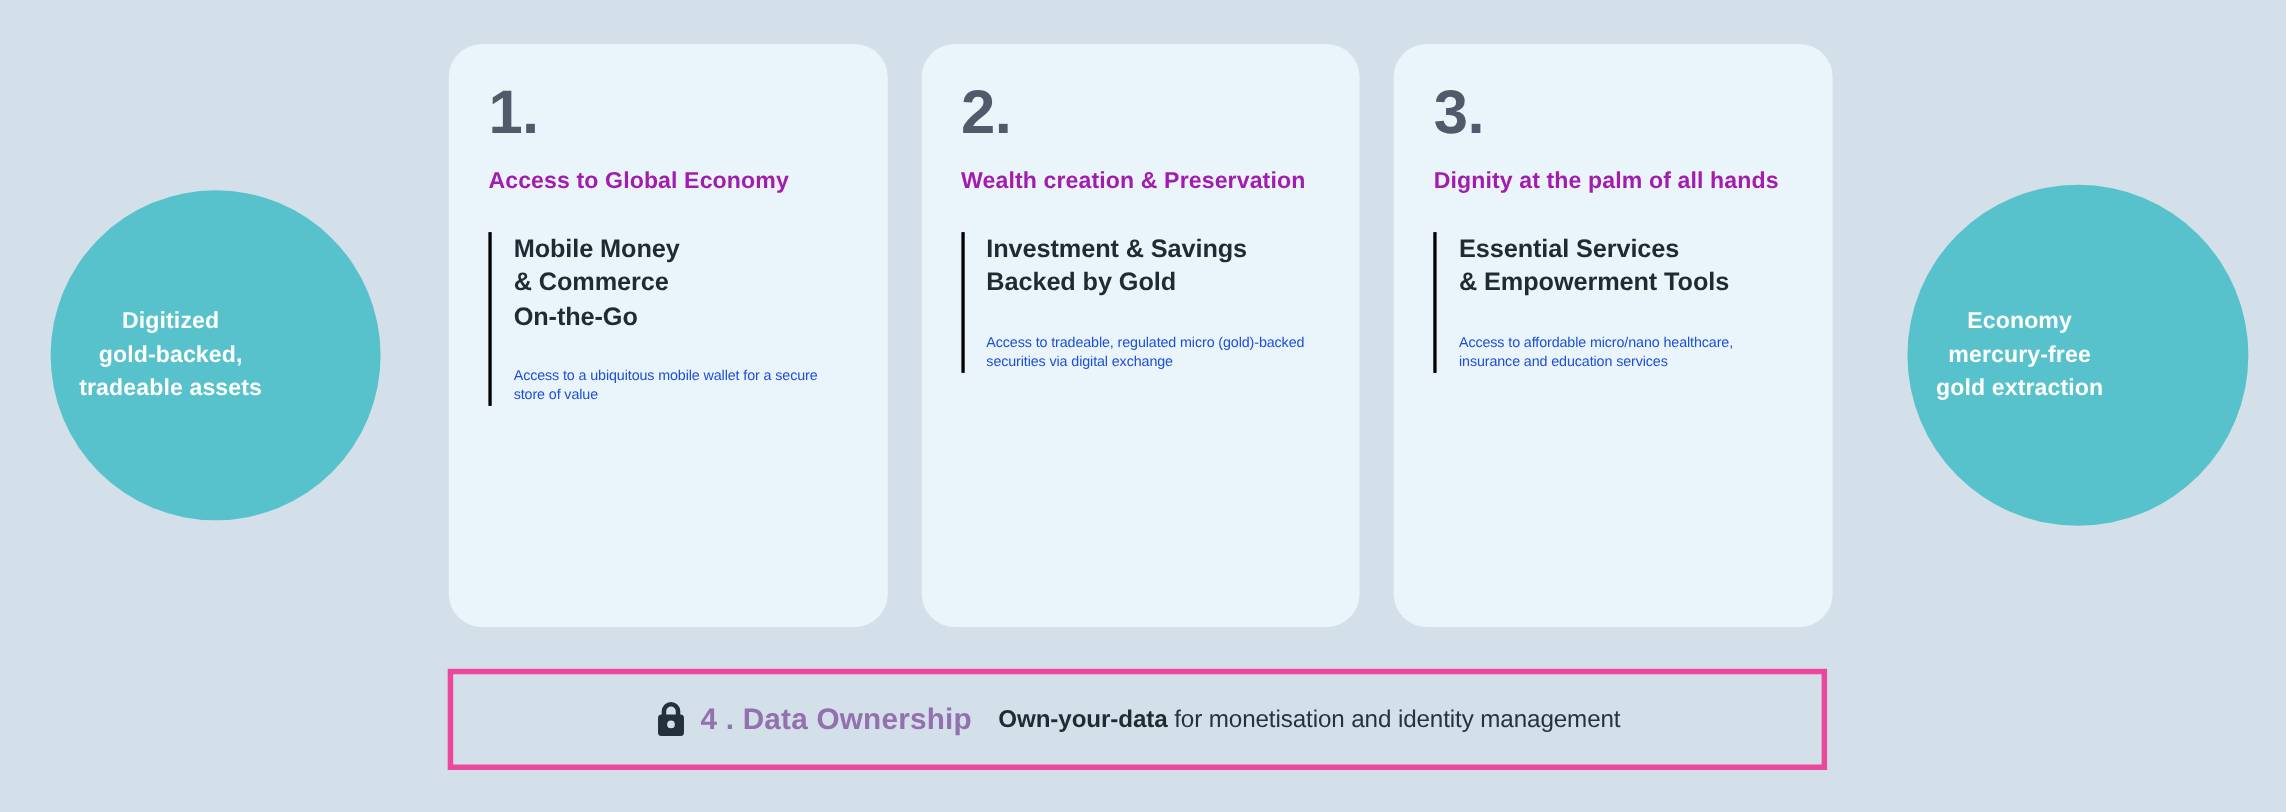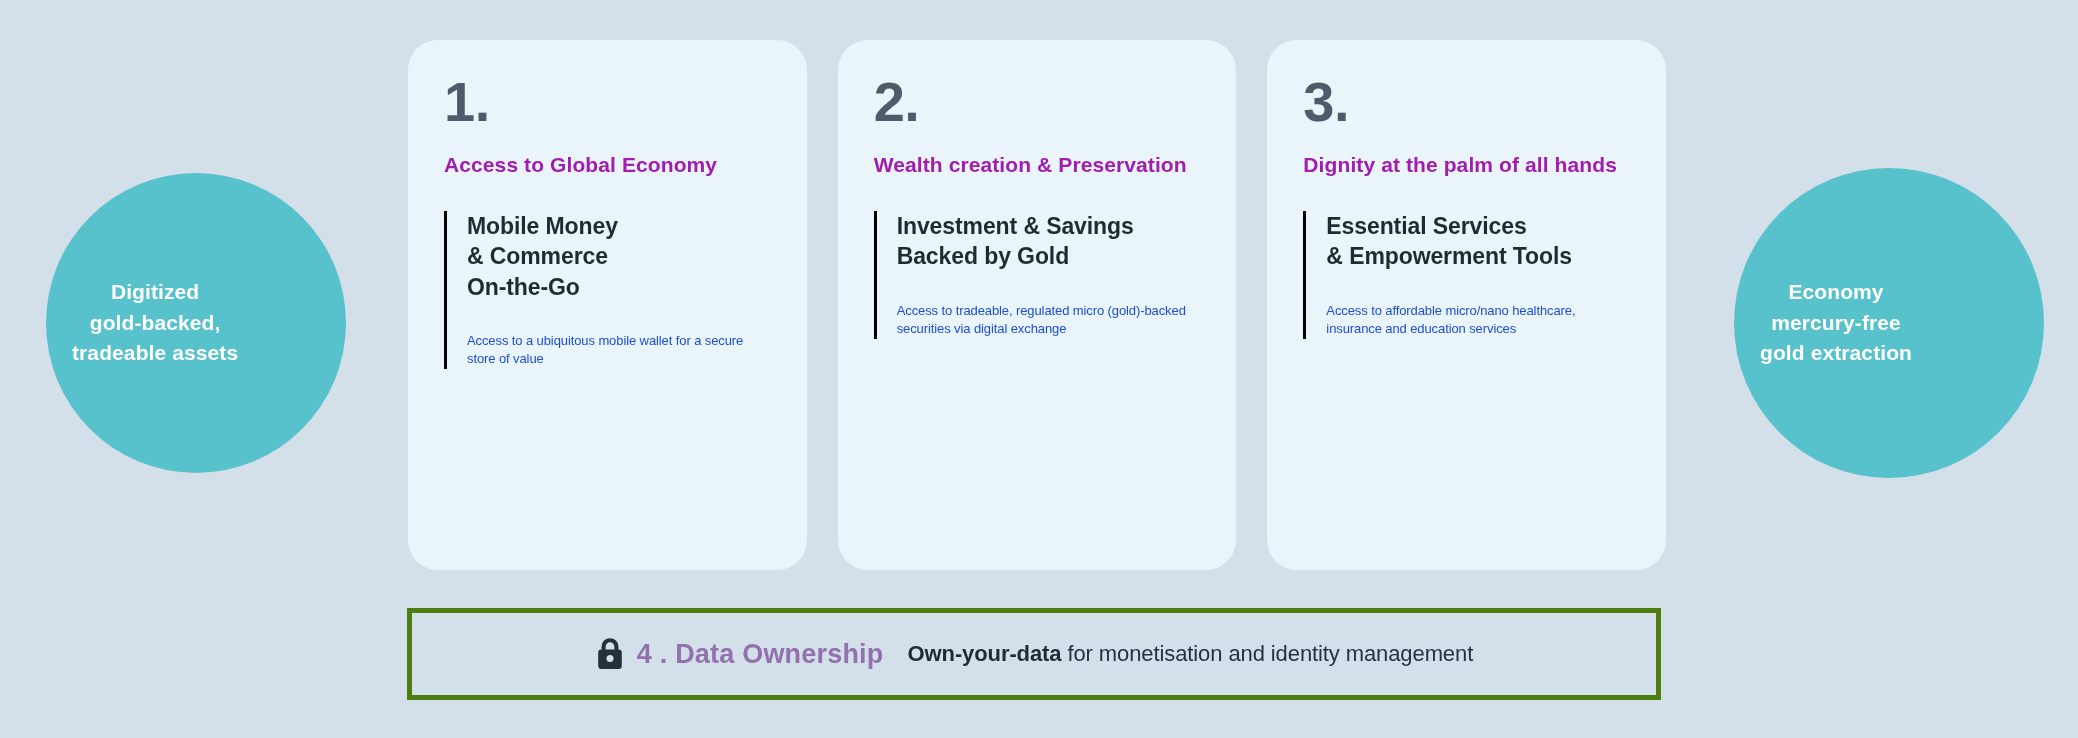--- a/index.html
+++ b/index.html
@@ -89,21 +89,21 @@
   }
 
   
   #bottom-bar {
     position: absolute;
     left: 407px;
     top: 608px;
     width: 1254px;
     height: 92px;
     box-sizing: border-box;
-    border: 5px solid #4d7c0f;
+    border: 5px solid #ec4899;
     display: flex;
     align-items: center;
     justify-content: center;
   }
   .bar-inner {
     display: flex;
     align-items: center;
     gap: 10px;
   }
   #lock-icon { display: block; margin-right: 2px; }

